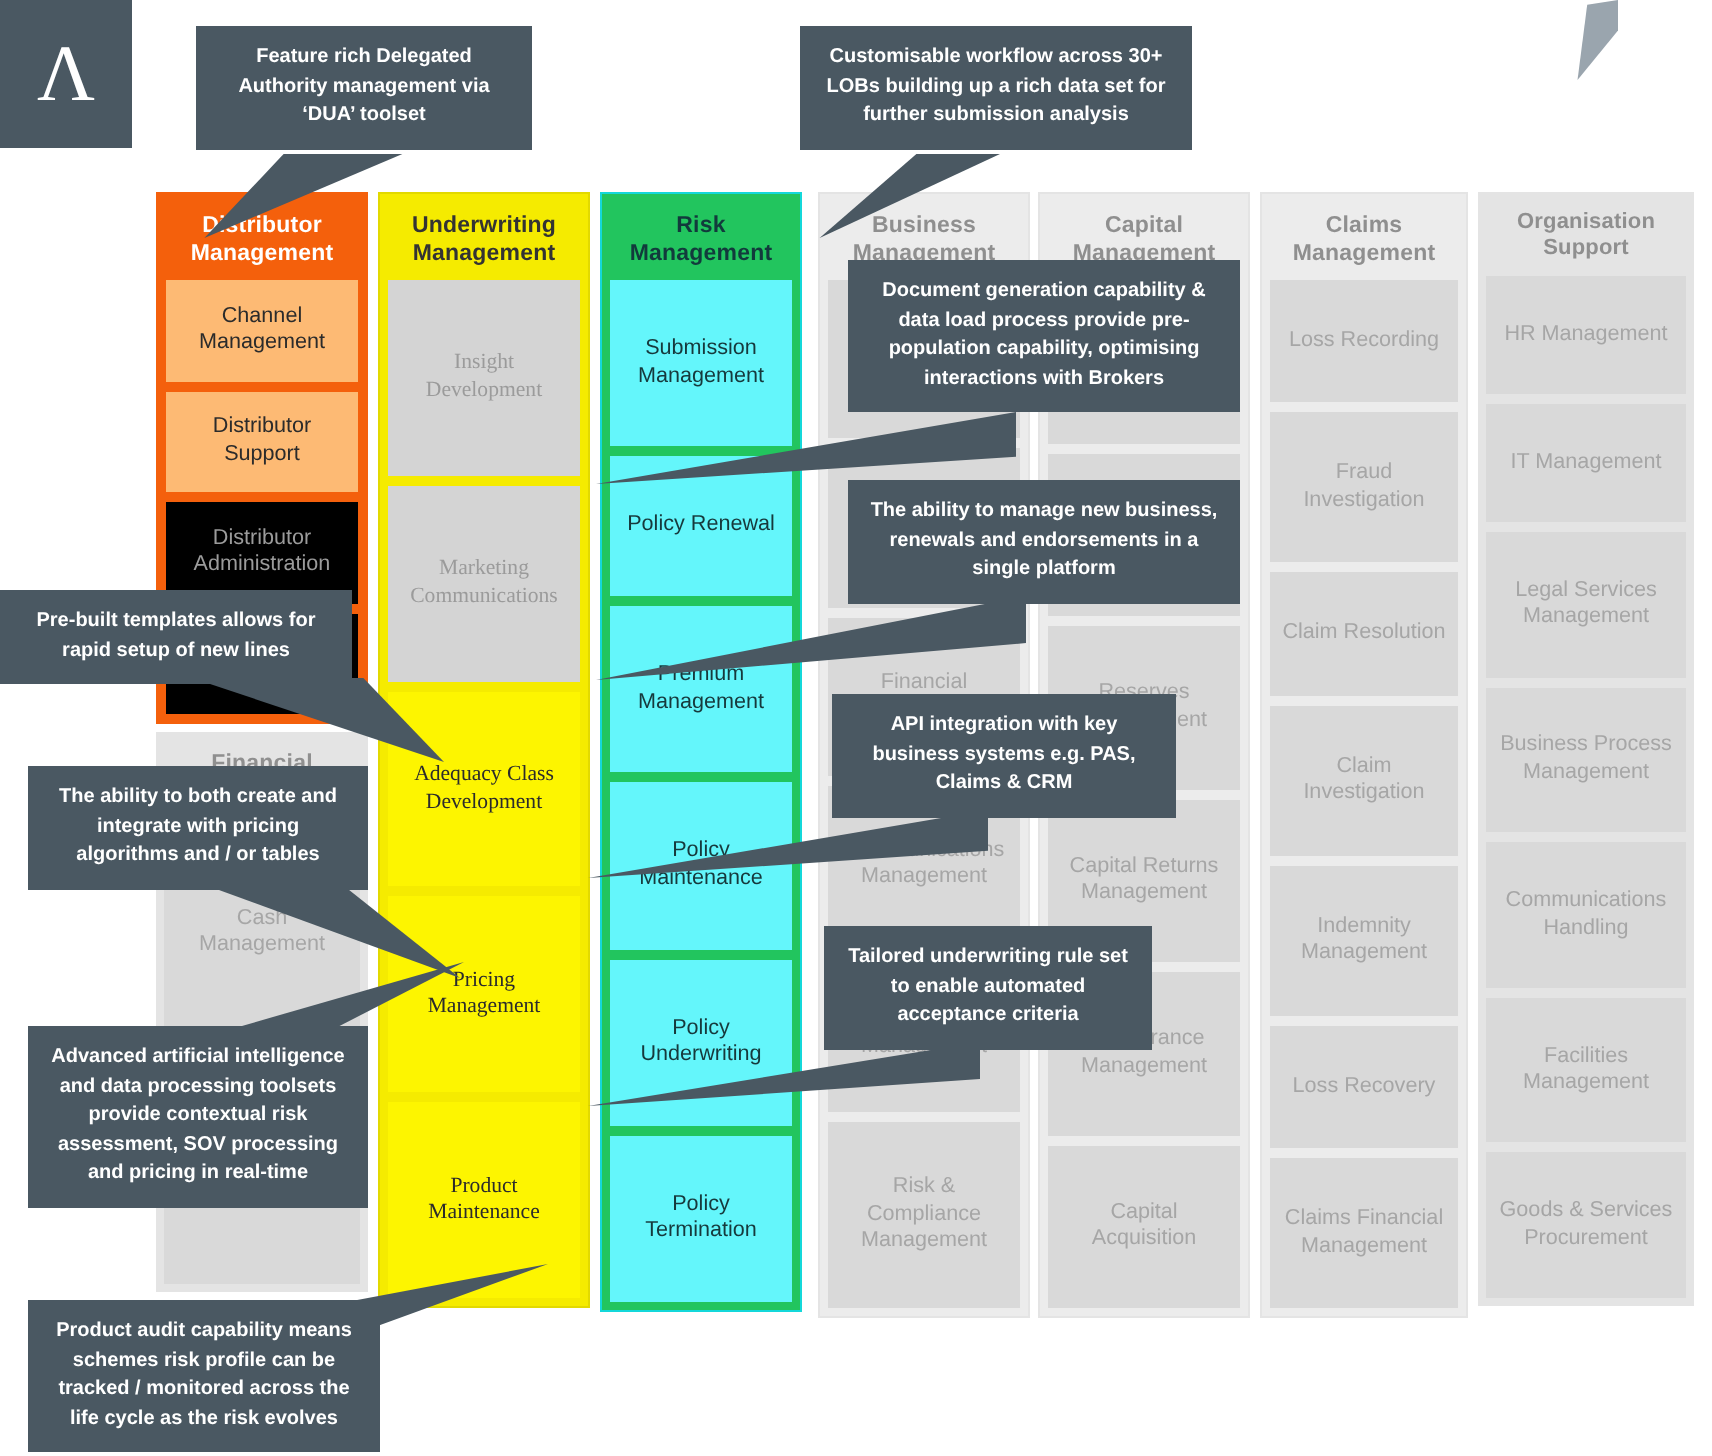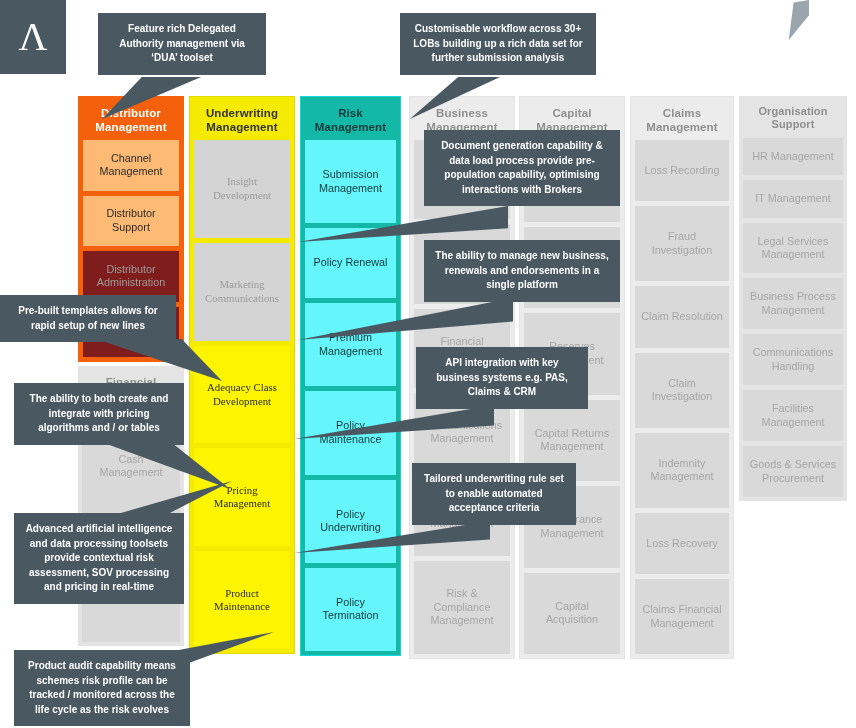--- a/index.html
+++ b/index.html
@@ -41,30 +41,30 @@
     flex: 1 1 auto; display: flex; align-items: center; justify-content: center;
     text-align: center; font-size: 10.8px; line-height: 1.25;
     padding: 2px 4px; margin-bottom: 5px;
   }
   .cell:last-child { margin-bottom: 0; }
 
   
   .col-orange { background: #f4600c; border: 1px solid #f4600c; }
   .col-orange .col-head { color: #ffffff; }
   .col-orange .cell { background: #fdba74; color: #2b2b2b; }
-  .col-orange .cell.muted { background: #7f1d1d; color: #9b9b9b; }
+  .col-orange .cell.muted { background: #000000; color: #9b9b9b; }
 
   
   .col-yellow { background: #f5eb00; border: 1px solid #e2d900; }
   .col-yellow .col-head { color: #333333; }
   .col-yellow .cell { background: #fdf500; color: #2b2b2b; font-family: Liberation Serif, serif; }
   .col-yellow .cell.muted { background: #d4d4d4; color: #9b9b9b; }
 
   
-  .col-cyan { background: #14b8a6; border: 1px solid #14d8da; }
+  .col-cyan { background: #22c55e; border: 1px solid #14d8da; }
   .col-cyan .col-head { color: #123a3c; }
   .col-cyan .cell { background: #64f6fb; color: #16393c; }
 
   
   .col-grey { background: #ececec; border: 1px solid #e4e4e4; }
   .col-grey .col-head { color: #8f8f8f; text-align: center; }
   .col-grey .cell { background: #d9d9d9; color: #a6a6a6; }
 
   
   .callout { position: absolute; }
@@ -145,21 +145,21 @@
     <div class="col-head">Claims Management</div>
     <div class="cell">Loss Recording</div>
     <div class="cell">Fraud Investigation</div>
     <div class="cell">Claim Resolution</div>
     <div class="cell">Claim Investigation</div>
     <div class="cell">Indemnity Management</div>
     <div class="cell">Loss Recovery</div>
     <div class="cell">Claims Financial Management</div>
   </div>
 
-  <div class="col col-grey" style="left:739px; top:96px; width:108px; height:405px; background:#e4e4e4; border:none;">
+  <div class="col col-grey" style="left:739px; top:96px; width:108px; height:557px; background:#e4e4e4; border:none;">
     <div class="col-head" style="font-size:11px;">Organisation Support</div>
     <div class="cell">HR Management</div>
     <div class="cell">IT Management</div>
     <div class="cell">Legal Services Management</div>
     <div class="cell">Business Process Management</div>
     <div class="cell">Communications Handling</div>
     <div class="cell">Facilities Management</div>
     <div class="cell">Goods &amp; Services Procurement</div>
   </div>
 

